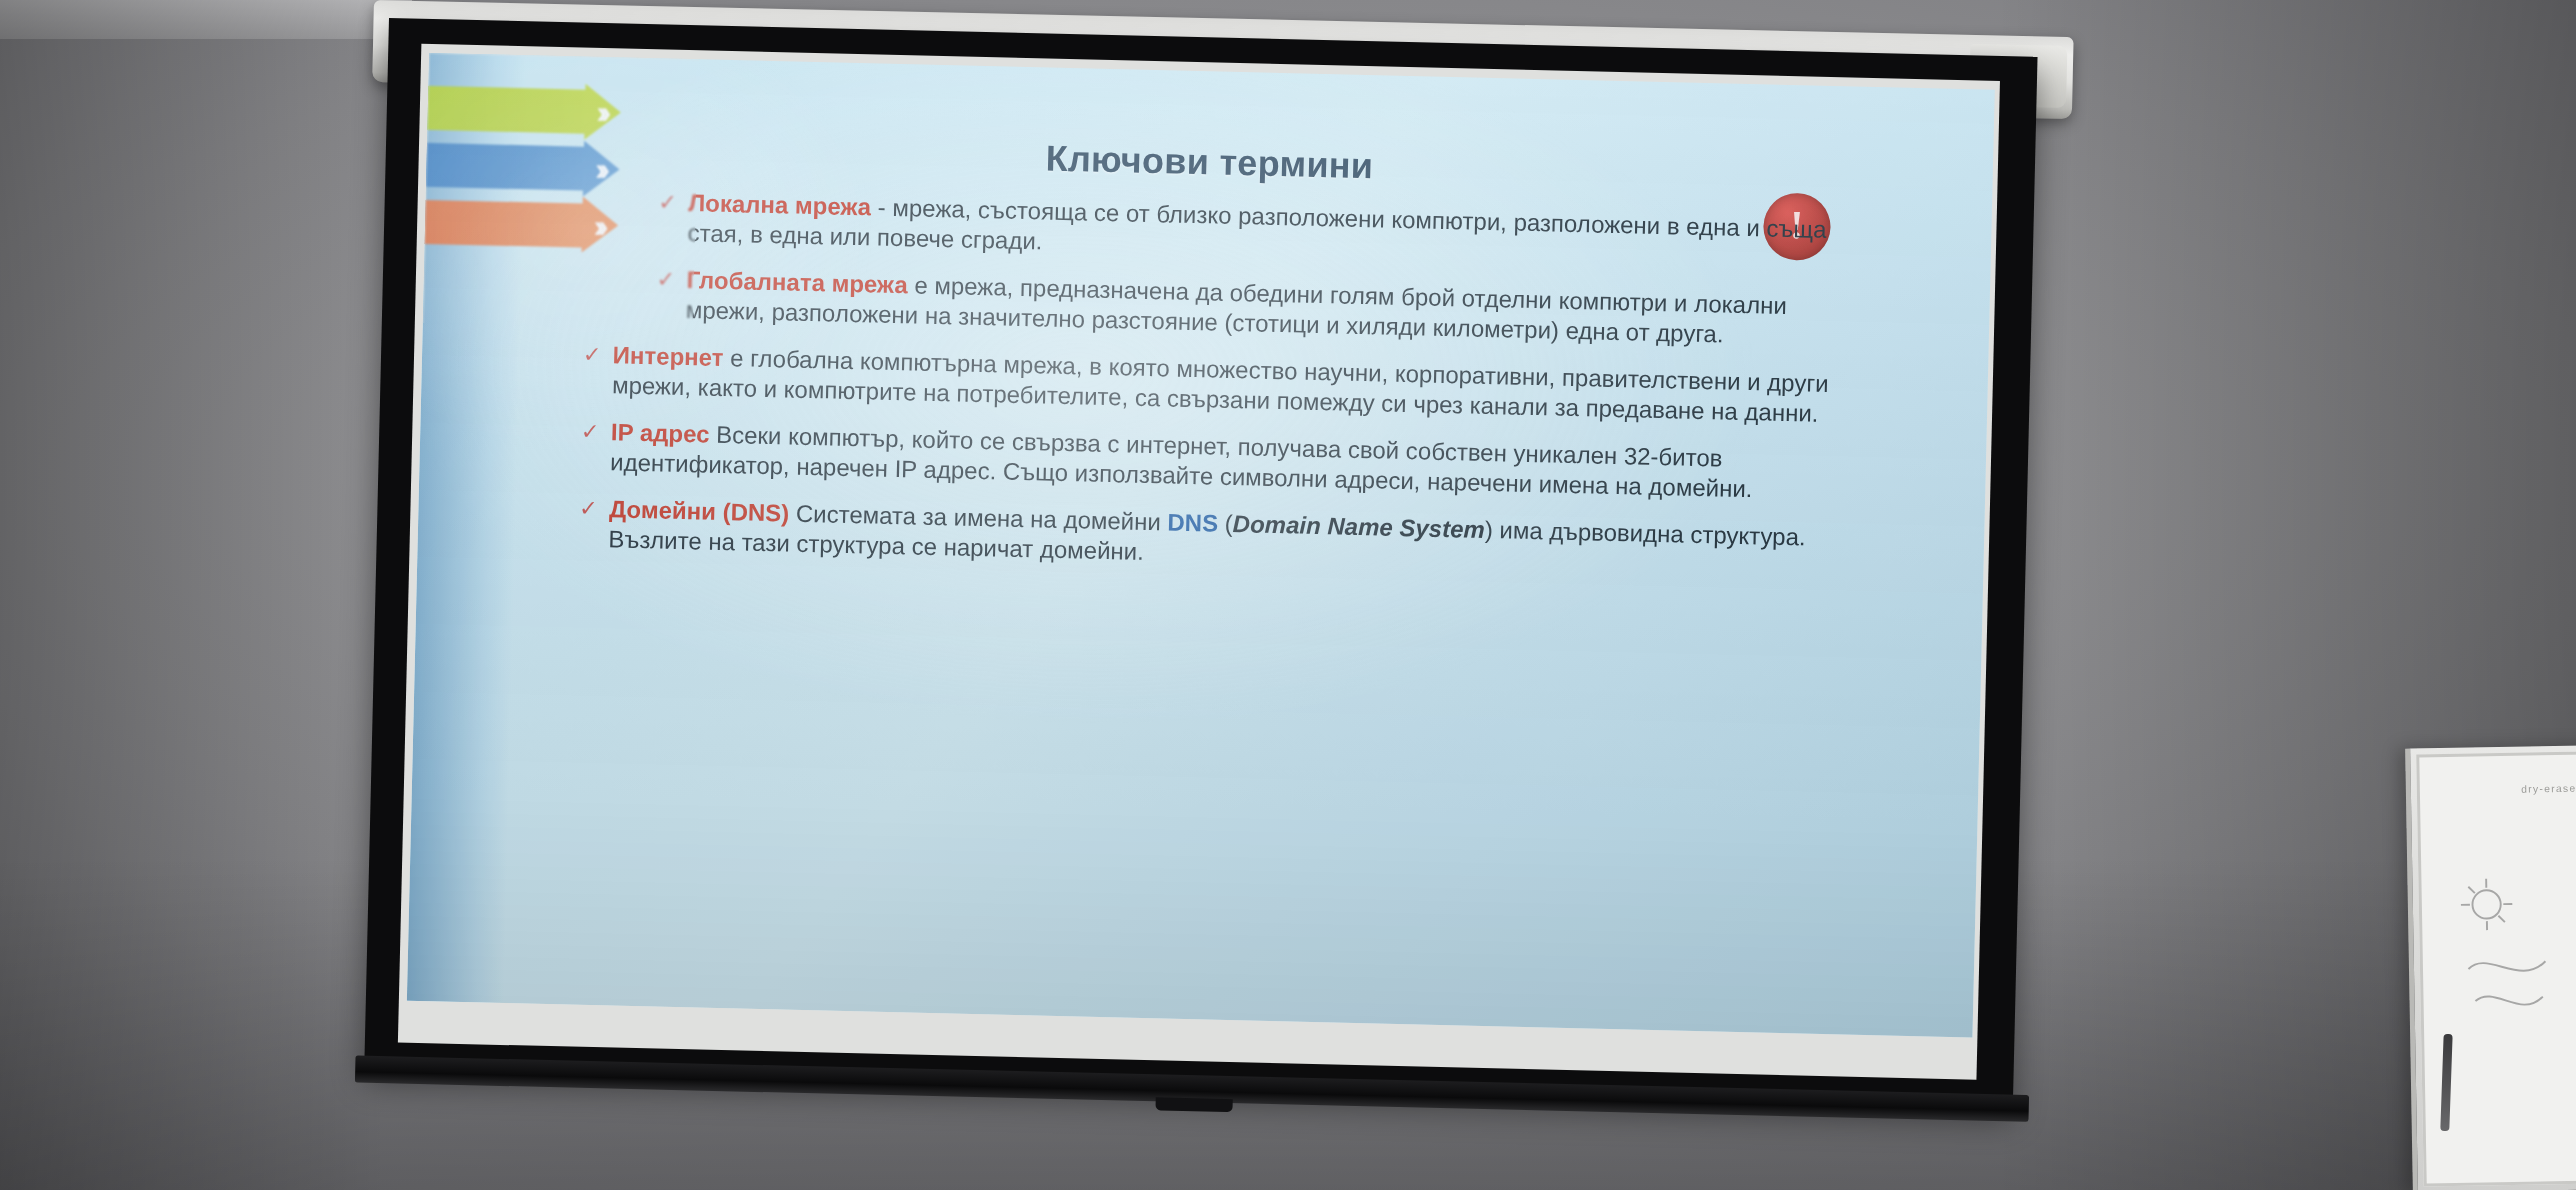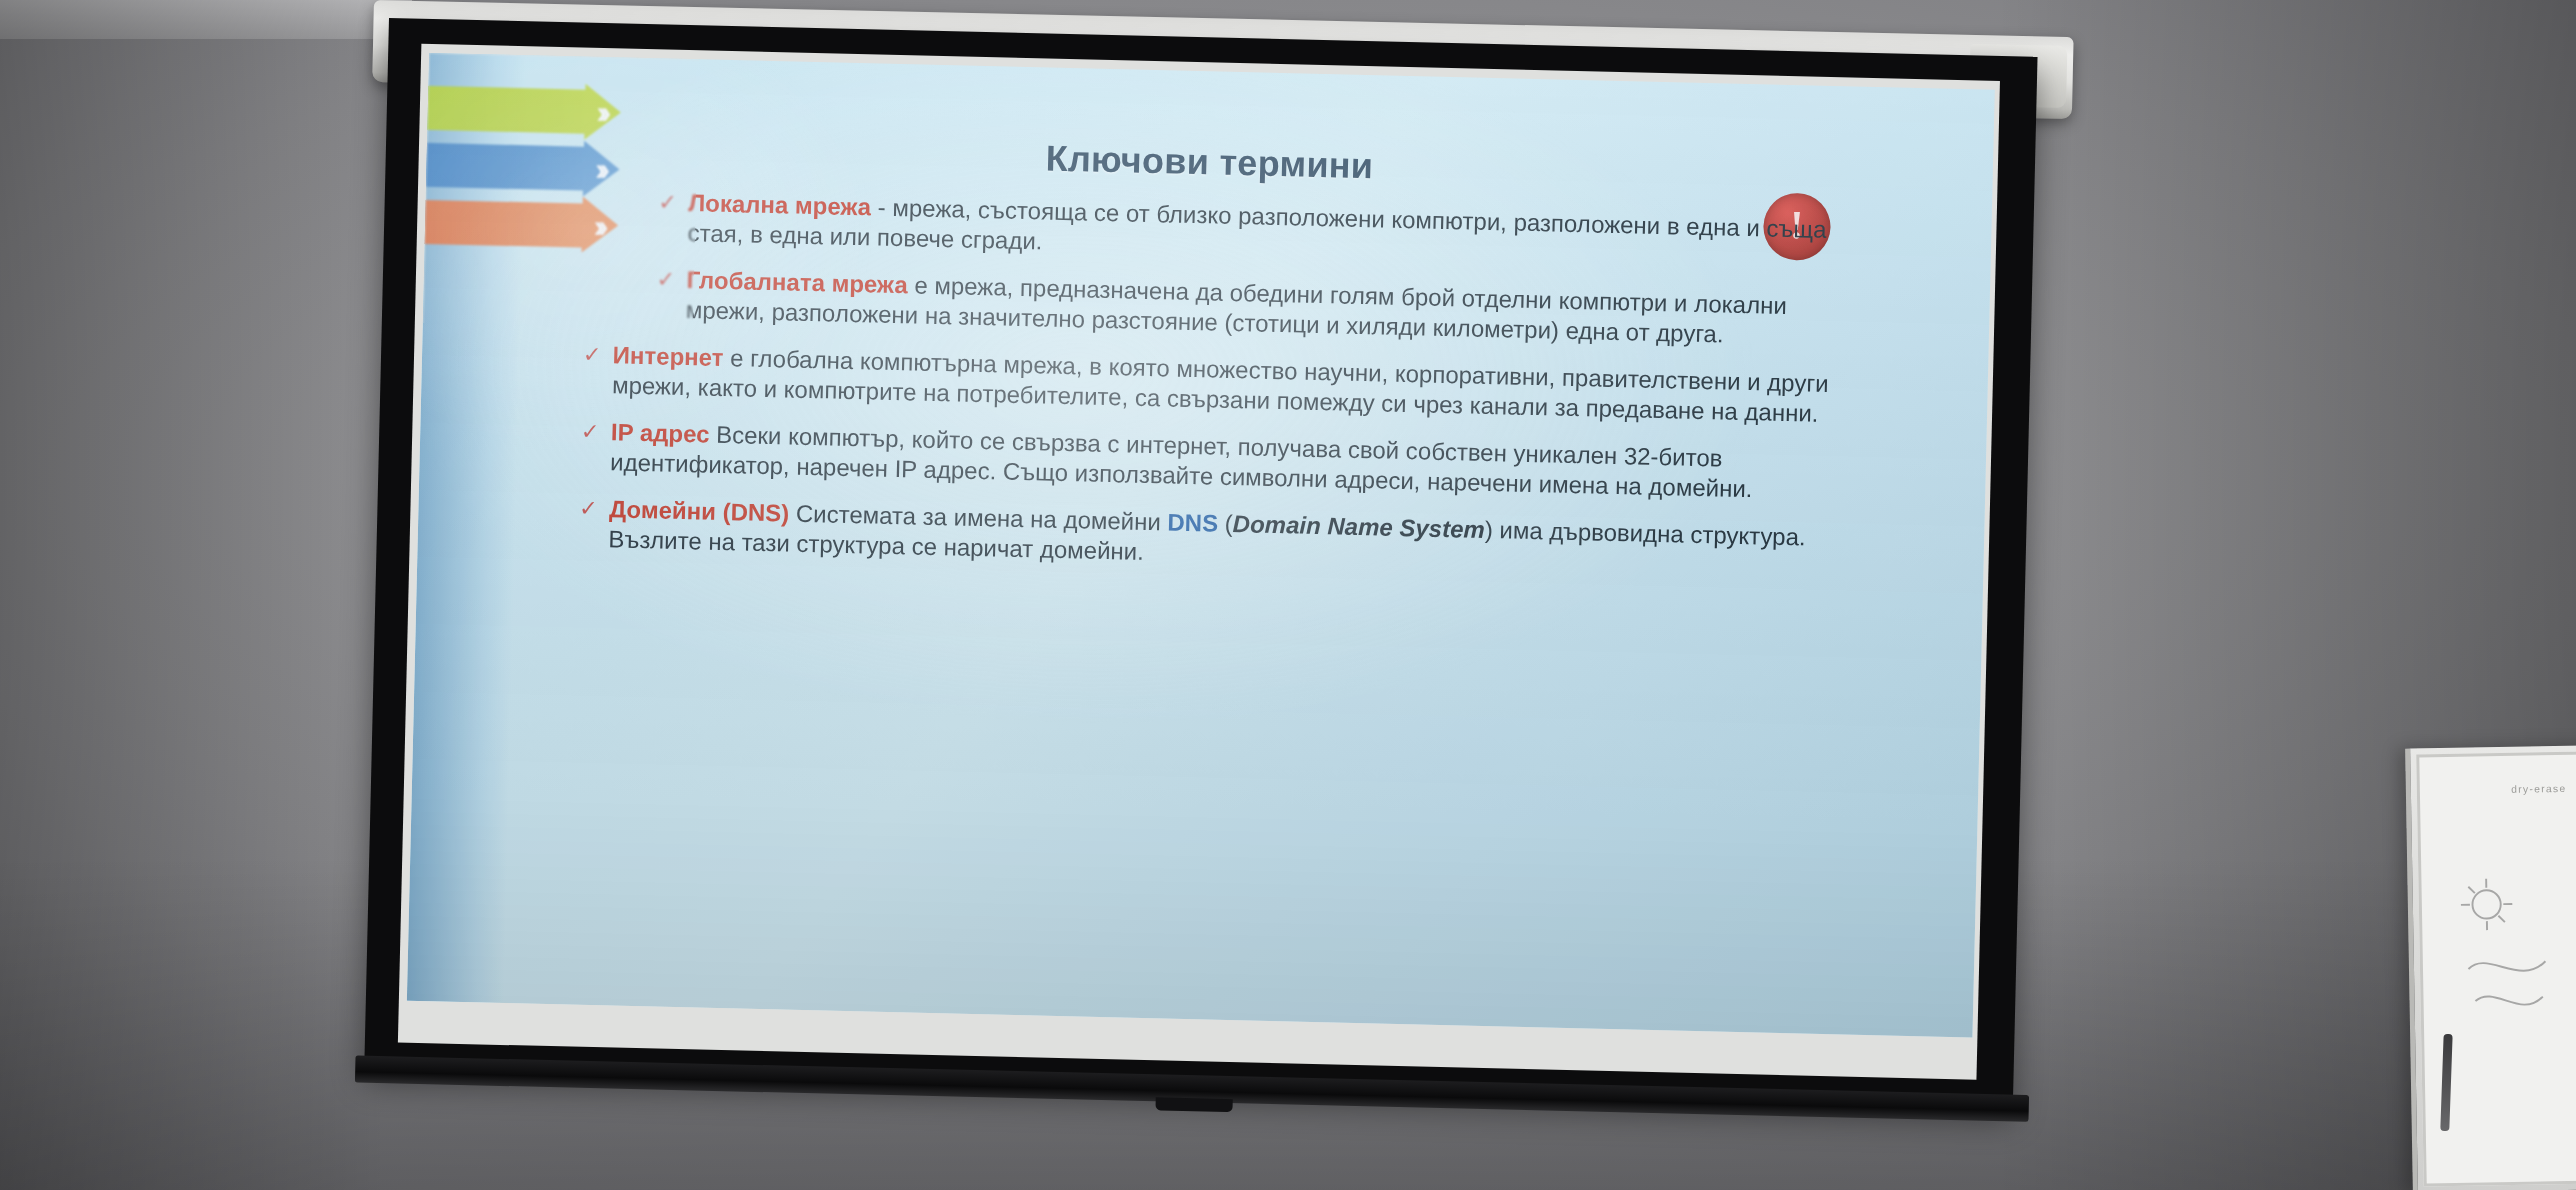--- a/index.html
+++ b/index.html
@@ -294,21 +294,21 @@
   .wb-doodle {
     position: absolute;
     left: 26px;
     top: 116px;
     width: 116px;
     height: 167px;
     opacity: 0.55;
   }
   .wb-label {
     position: absolute;
-    right: 22px;
+    right: 12px;
     top: 28px;
     font-size: 10.3px;
     color: #9b9b98;
     letter-spacing: 1.3px;
   }
   .wb-marker {
     position: absolute;
     left: 16.7px;
     top: 277px;
     width: 9px;

